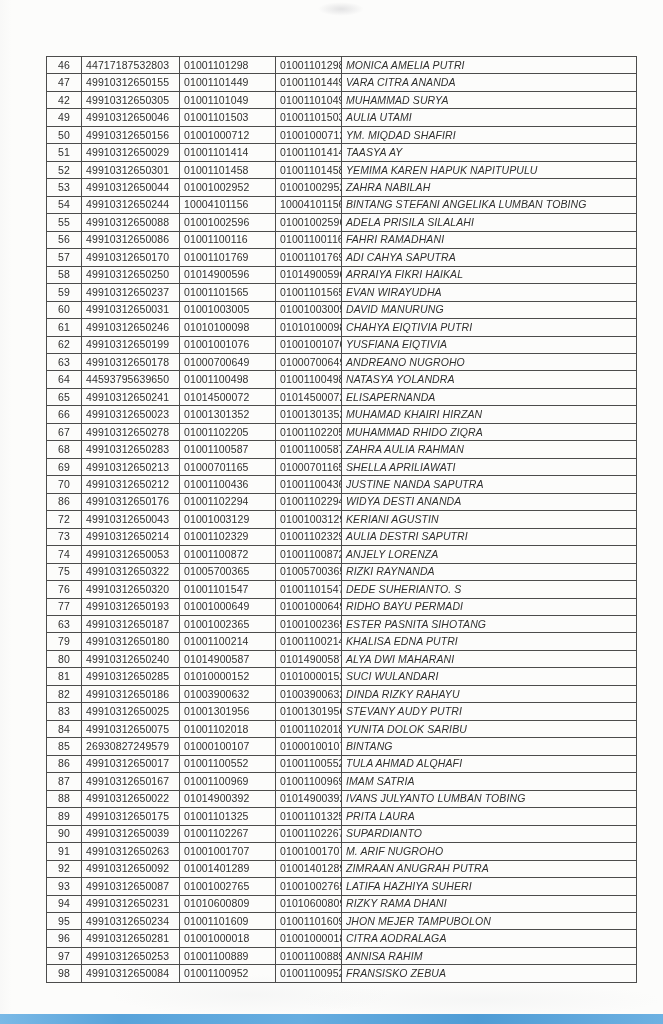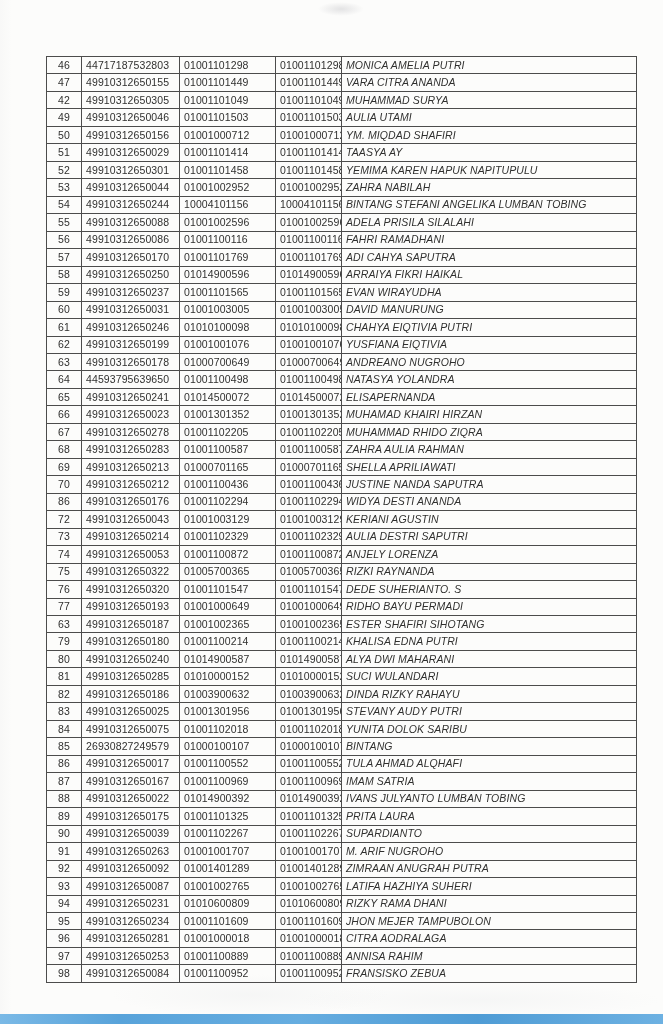--- a/index.html
+++ b/index.html
@@ -303,21 +303,21 @@
           <td>49910312650193</td>
           <td>01001000649</td>
           <td>01001000649</td>
           <td>RIDHO BAYU PERMADI</td>
         </tr>
         <tr>
           <td>63</td>
           <td>49910312650187</td>
           <td>01001002365</td>
           <td>01001002365</td>
-          <td>ESTER SHAFIRI SIHOTANG</td>
+          <td>ESTER PASNITA SIHOTANG</td>
         </tr>
         <tr>
           <td>79</td>
           <td>49910312650180</td>
           <td>01001100214</td>
           <td>01001100214</td>
           <td>KHALISA EDNA PUTRI</td>
         </tr>
         <tr>
           <td>80</td>

